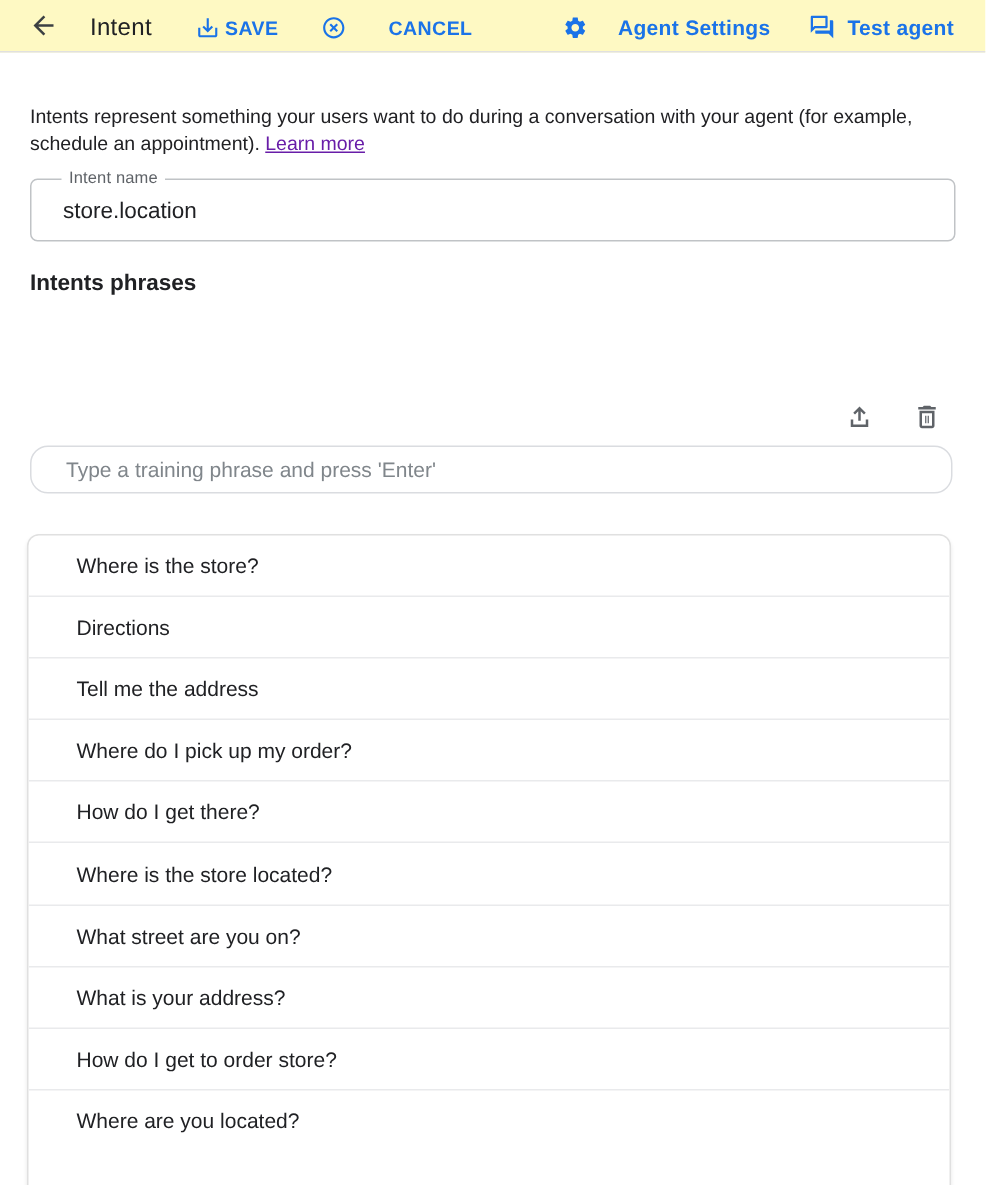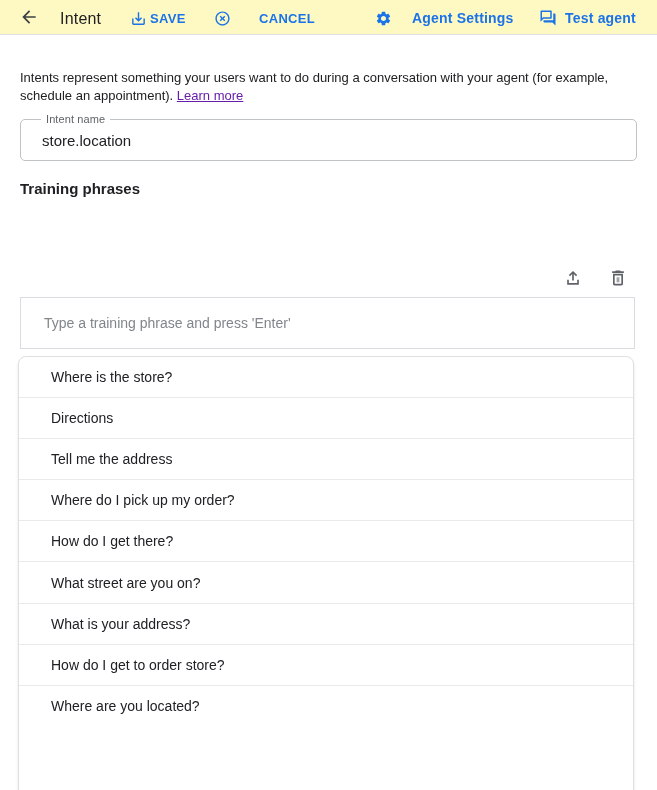--- a/index.html
+++ b/index.html
@@ -80,22 +80,22 @@
     display: flex; gap: 25px;
   }
   .icon-btn {
     background: none; border: none; cursor: pointer; padding: 0;
     width: 20px; height: 20px; color: #5f6368;
     display: flex; align-items: center; justify-content: center;
   }
   .icon-btn svg { display: block; }
 
   .phrase-input {
-    position: absolute; left: 20px; top: 297px; width: 615px; height: 52px;
-    border: 1px solid #dadce0; border-radius: 0;
+    position: absolute; left: 20px; top: 297px; width: 615px; height: 32px;
+    border: 1px solid #dadce0; border-radius: 12px;
     padding: 0 16px 0 23px;
     font-family: inherit; font-size: 14px; color: #202124;
     outline: none; background: #fff;
   }
   .phrase-input::placeholder { color: #80868b; opacity: 1; }
 
   
   .phrase-card {
     position: absolute; left: 18px; top: 356px; width: 616px; height: 489px;
     border: 1px solid #e0e0e0; border-radius: 8px;
@@ -165,21 +165,21 @@
     </button>
   </div>
 
   <div class="intro"><span>Intents represent something your users want to do during a conversation with your agent (for example, schedule an appointment). </span><a>Learn more</a></div>
 
   <div class="intent-field">
     <span class="field-label">Intent name</span>
     <input type="text" value="store.location" style="">
   </div>
 
-  <div class="section-title">Training phrases</div>
+  <div class="section-title">Intents phrases</div>
 
   <div class="phrase-actions">
     <button class="icon-btn">
       <span>
         <svg width="20" height="20" viewBox="0 0 24 24" fill="currentColor">
             <path d="M12 3.5l-5 5 1.41 1.41L11 7.33V15h2V7.33l2.59 2.58L17 8.5l-5-5z"></path>
             <path d="M5 14v6h14v-6h-2v4H7v-4H5z"></path>
           </svg>
       </span>
     </button>
@@ -194,19 +194,20 @@
   </div>
 
   <input class="phrase-input" type="text" placeholder="Type a training phrase and press 'Enter'" style="">
 
   <div class="phrase-card">
     <div class="phrase-row">Where is the store?</div>
     <div class="phrase-row">Directions</div>
     <div class="phrase-row">Tell me the address</div>
     <div class="phrase-row">Where do I pick up my order?</div>
     <div class="phrase-row">How do I get there?</div>
+    <div class="phrase-row">Where is the store located?</div>
     <div class="phrase-row">What street are you on?</div>
     <div class="phrase-row">What is your address?</div>
     <div class="phrase-row">How do I get to order store?</div>
     <div class="phrase-row">Where are you located?</div>
   </div>
 
 </div>
 
 </body></html>

